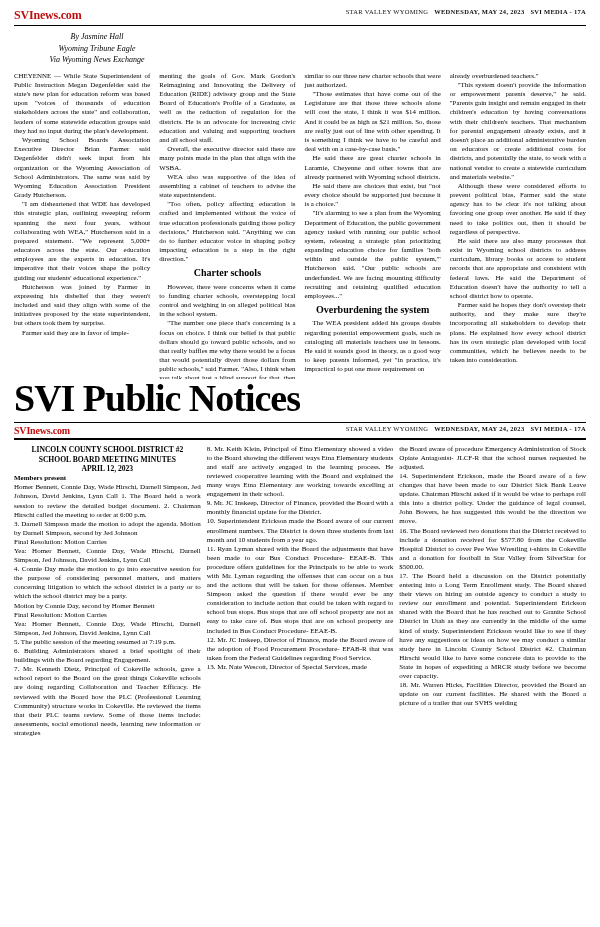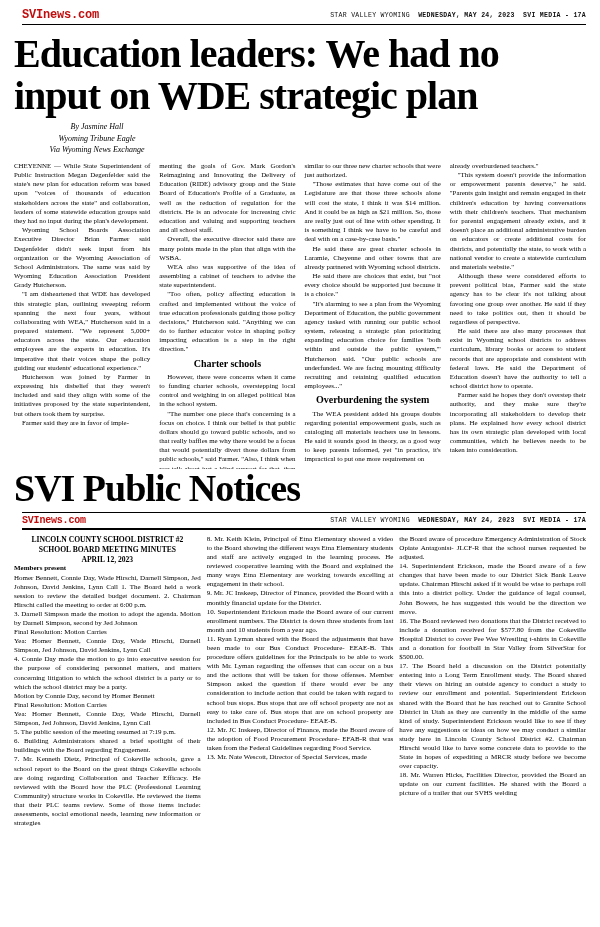--- a/index.html
+++ b/index.html
@@ -3,24 +3,23 @@
 <meta charset="utf-8">
 <style>
   html,body{margin:0;padding:0;background:#e8e8e8;}
   .page{
     width:600px;height:927px;margin:0 auto;background:#fff;color:#000;
     font-family:"Liberation Serif",serif;
     padding:8px 14px;box-sizing:border-box;overflow:hidden;position:relative;
   }
   
   .masthead{
-    display:flex;justify-content:space-between;align-items:center;
+    display:flex;justify-content:space-between;align-items:flex-start;
     border-bottom:1.5px solid #000;padding-bottom:2px;
-    font-family:Liberation Mono, monospace;
-    margin-left:8px;
+    font-family:Liberation Serif, serif;
   }
   .site{font-weight:bold;font-size:12px;color:var(--brand-red,#c00d0d);letter-spacing:-0.2px;}
   .mast-right{font-size:6.5px;letter-spacing:.3px;color:#111;white-space:nowrap;}
   .mast-right .seg{margin-left:4px;}
   .mast-right .seg.bold{font-weight:bold;}
   
   .headline{margin:8px 0 2px;font-weight:bold;font-size:40px;line-height:1.04;letter-spacing:-1px;}
   .headline div{white-space:nowrap;}
   
   .byline{width:150px;margin:5px 0 5px 8px;text-align:center;font-style:italic;font-size:8px;line-height:1.45;}
@@ -47,24 +46,20 @@
 
   <header class="masthead">
     <span class="site">SVInews.com</span>
     <span class="mast-right">
       <span class="seg">STAR VALLEY WYOMING</span>
       <span class="seg bold">WEDNESDAY, MAY 24, 2023</span>
       <span class="seg bold">SVI MEDIA - 17A</span>
     </span>
   </header>
 
-  <h1 class="headline">
-    <div>Education leaders: We had no</div>
-    <div>input on WDE strategic plan</div>
-  </h1>
 
   <div class="byline">
     <div>By Jasmine Hall</div>
     <div>Wyoming Tribune Eagle</div>
     <div>Via Wyoming News Exchange</div>
   </div>
 
   <section class="article-cols">
     <div class="col">
         <p class="para">CHEYENNE — While State Superintendent of Public Instruction Megan Degenfelder said the state's new plan for education reform was based upon "voices of thousands of education stakeholders across the state" and collaboration, leaders of some statewide education groups said they had no input during the plan's development.</p>

